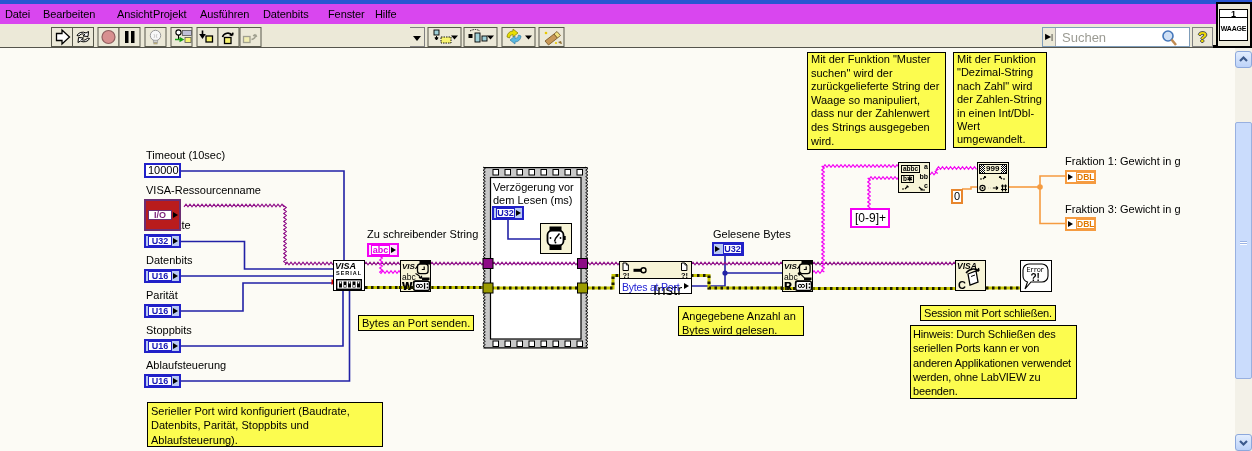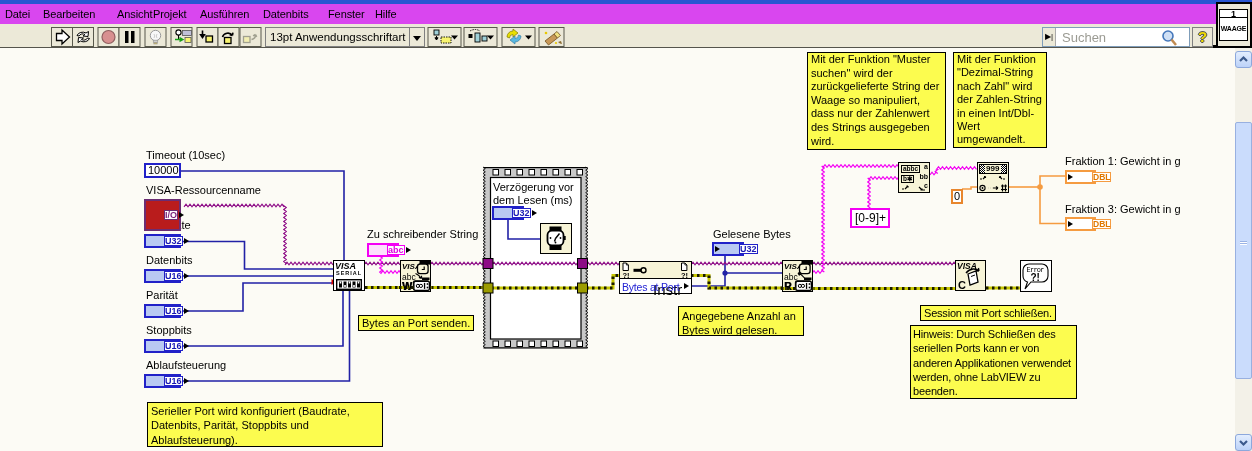--- a/index.html
+++ b/index.html
@@ -1,20 +1,20 @@
 <!DOCTYPE html>
 <html><head><meta charset="utf-8"><style>
 *{margin:0;padding:0;box-sizing:border-box}
 html,body{width:1252px;height:451px;overflow:hidden}
 body{font-family:"Liberation Sans",sans-serif;position:relative;background:#fcfbf5}
 .abs{position:absolute}
 .lbl{position:absolute;font-size:11px;color:#000;white-space:nowrap;line-height:13px}
 .ylw{position:absolute;font-size:11px;color:#000;background:#fcfc4f;border:1px solid #000;line-height:14px;padding:0 3px;white-space:nowrap}
 .term{position:absolute;height:14px;border-width:2px;border-style:solid;display:flex;align-items:center;justify-content:space-between}
-.term .in{border-width:1px;border-style:solid;background:#fff;font-weight:bold;font-size:9px;height:10px;line-height:9px;margin-left:18px;flex:1 1 auto;text-align:right}
+.term .in{border-width:1px;border-style:solid;background:#fff;font-weight:bold;font-size:9px;height:10px;line-height:9px;margin-left:2px;flex:1 1 auto;text-align:center}
 .arr{width:0;height:0;border-top:3.5px solid transparent;border-bottom:3.5px solid transparent;border-left:5px solid #000;margin:0 1px 0 1px;flex:0 0 auto}
 .node{position:absolute;background:#f7f4d7;border:1.4px solid #000}
 </style></head><body>
 
 <div class="abs" style="left:0;top:0;width:1252px;height:4px;background:#2a56d2"></div>
 
 <div class="abs" style="left:0;top:4px;width:1252px;height:20px;background:#d946ef;font-size:11px;letter-spacing:-0.1px">
 <span class="abs" style="left:5px;top:4px">Datei</span>
 <span class="abs" style="left:43px;top:4px">Bearbeiten</span>
 <span class="abs" style="left:117px;top:4px">Ansicht</span>
@@ -74,21 +74,20 @@
       <rect x="482" y="12" width="5" height="5" fill="#9fd0d8" stroke="#000" stroke-width="0.9"></rect>
       <path d="M507 13 a6 6 0 0 1 6 -6 v-2 l5 4 l-5 4 v-2.5 a3.5 3.5 0 0 0 -3.5 3.5 z" fill="#e8e000" stroke="#807800" stroke-width="0.7"></path>
       <path d="M521 12 a6 6 0 0 1 -6 6 v2 l-5 -4 l5 -4 v2.5 a3.5 3.5 0 0 0 3.5 -3.5 z" fill="#58b8e0" stroke="#3880a8" stroke-width="0.7"></path>
       <rect x="539" y="3.5" width="25" height="19" fill="#ece9d8" stroke="#58584c" stroke-width="1"></rect>
       <path d="M545 17 l9 -7 l3.5 4 l-9 7 z" fill="#c89858" stroke="#705020" stroke-width="0.8"></path>
       <path d="M554 10 l3 -2.5 l3.5 4 l-3 2.5 z" fill="#f0e080" stroke="#705020" stroke-width="0.8"></path>
       <path d="M558 18 q2 2 4 2 l-1 -3 z" fill="#8a6a30"></path>
       <circle cx="546" cy="9" r="1.3" fill="#e8c800"></circle>
       <circle cx="556" cy="19" r="1.1" fill="#e8c800"></circle>
     </svg>
-<div class="abs" style="left:265px;top:3px;width:145px;height:20px;background:#ece9d8;border:1px solid #808080;font-size:11.5px;line-height:18px;padding-left:4px;white-space:nowrap;overflow:hidden">13pt Anwendungsschriftart</div>
 <div class="abs" style="left:410px;top:3px;width:15px;height:20px;background:#ece9d8;border:1px solid #808080;border-left:none">
       <span style="display:block;margin:8px auto 0;width:0;height:0;border-left:4px solid transparent;border-right:4px solid transparent;border-top:5px solid #000"></span>
     </div>
 
 <div class="abs" style="left:1042px;top:3px;width:148px;height:20px;background:#fff;border:1px solid #7f9db9">
  <div class="abs" style="left:0;top:0;width:13px;height:18px;background:#ece9d8;border-right:1px solid #aaa;font-size:8px;line-height:18px;text-align:center">▶|</div>
  <span class="abs" style="left:19px;top:2px;color:#9b9b93;font-size:13px">Suchen</span>
  <svg class="abs" style="left:116px;top:1px" width="20" height="18" viewBox="0 0 20 18">
   <circle cx="9" cy="7" r="5" fill="#cfe0f5" stroke="#4477bb" stroke-width="1.6"></circle>
   <line x1="12.5" y1="10.5" x2="17" y2="16" stroke="#c08a50" stroke-width="2.5"></line>

